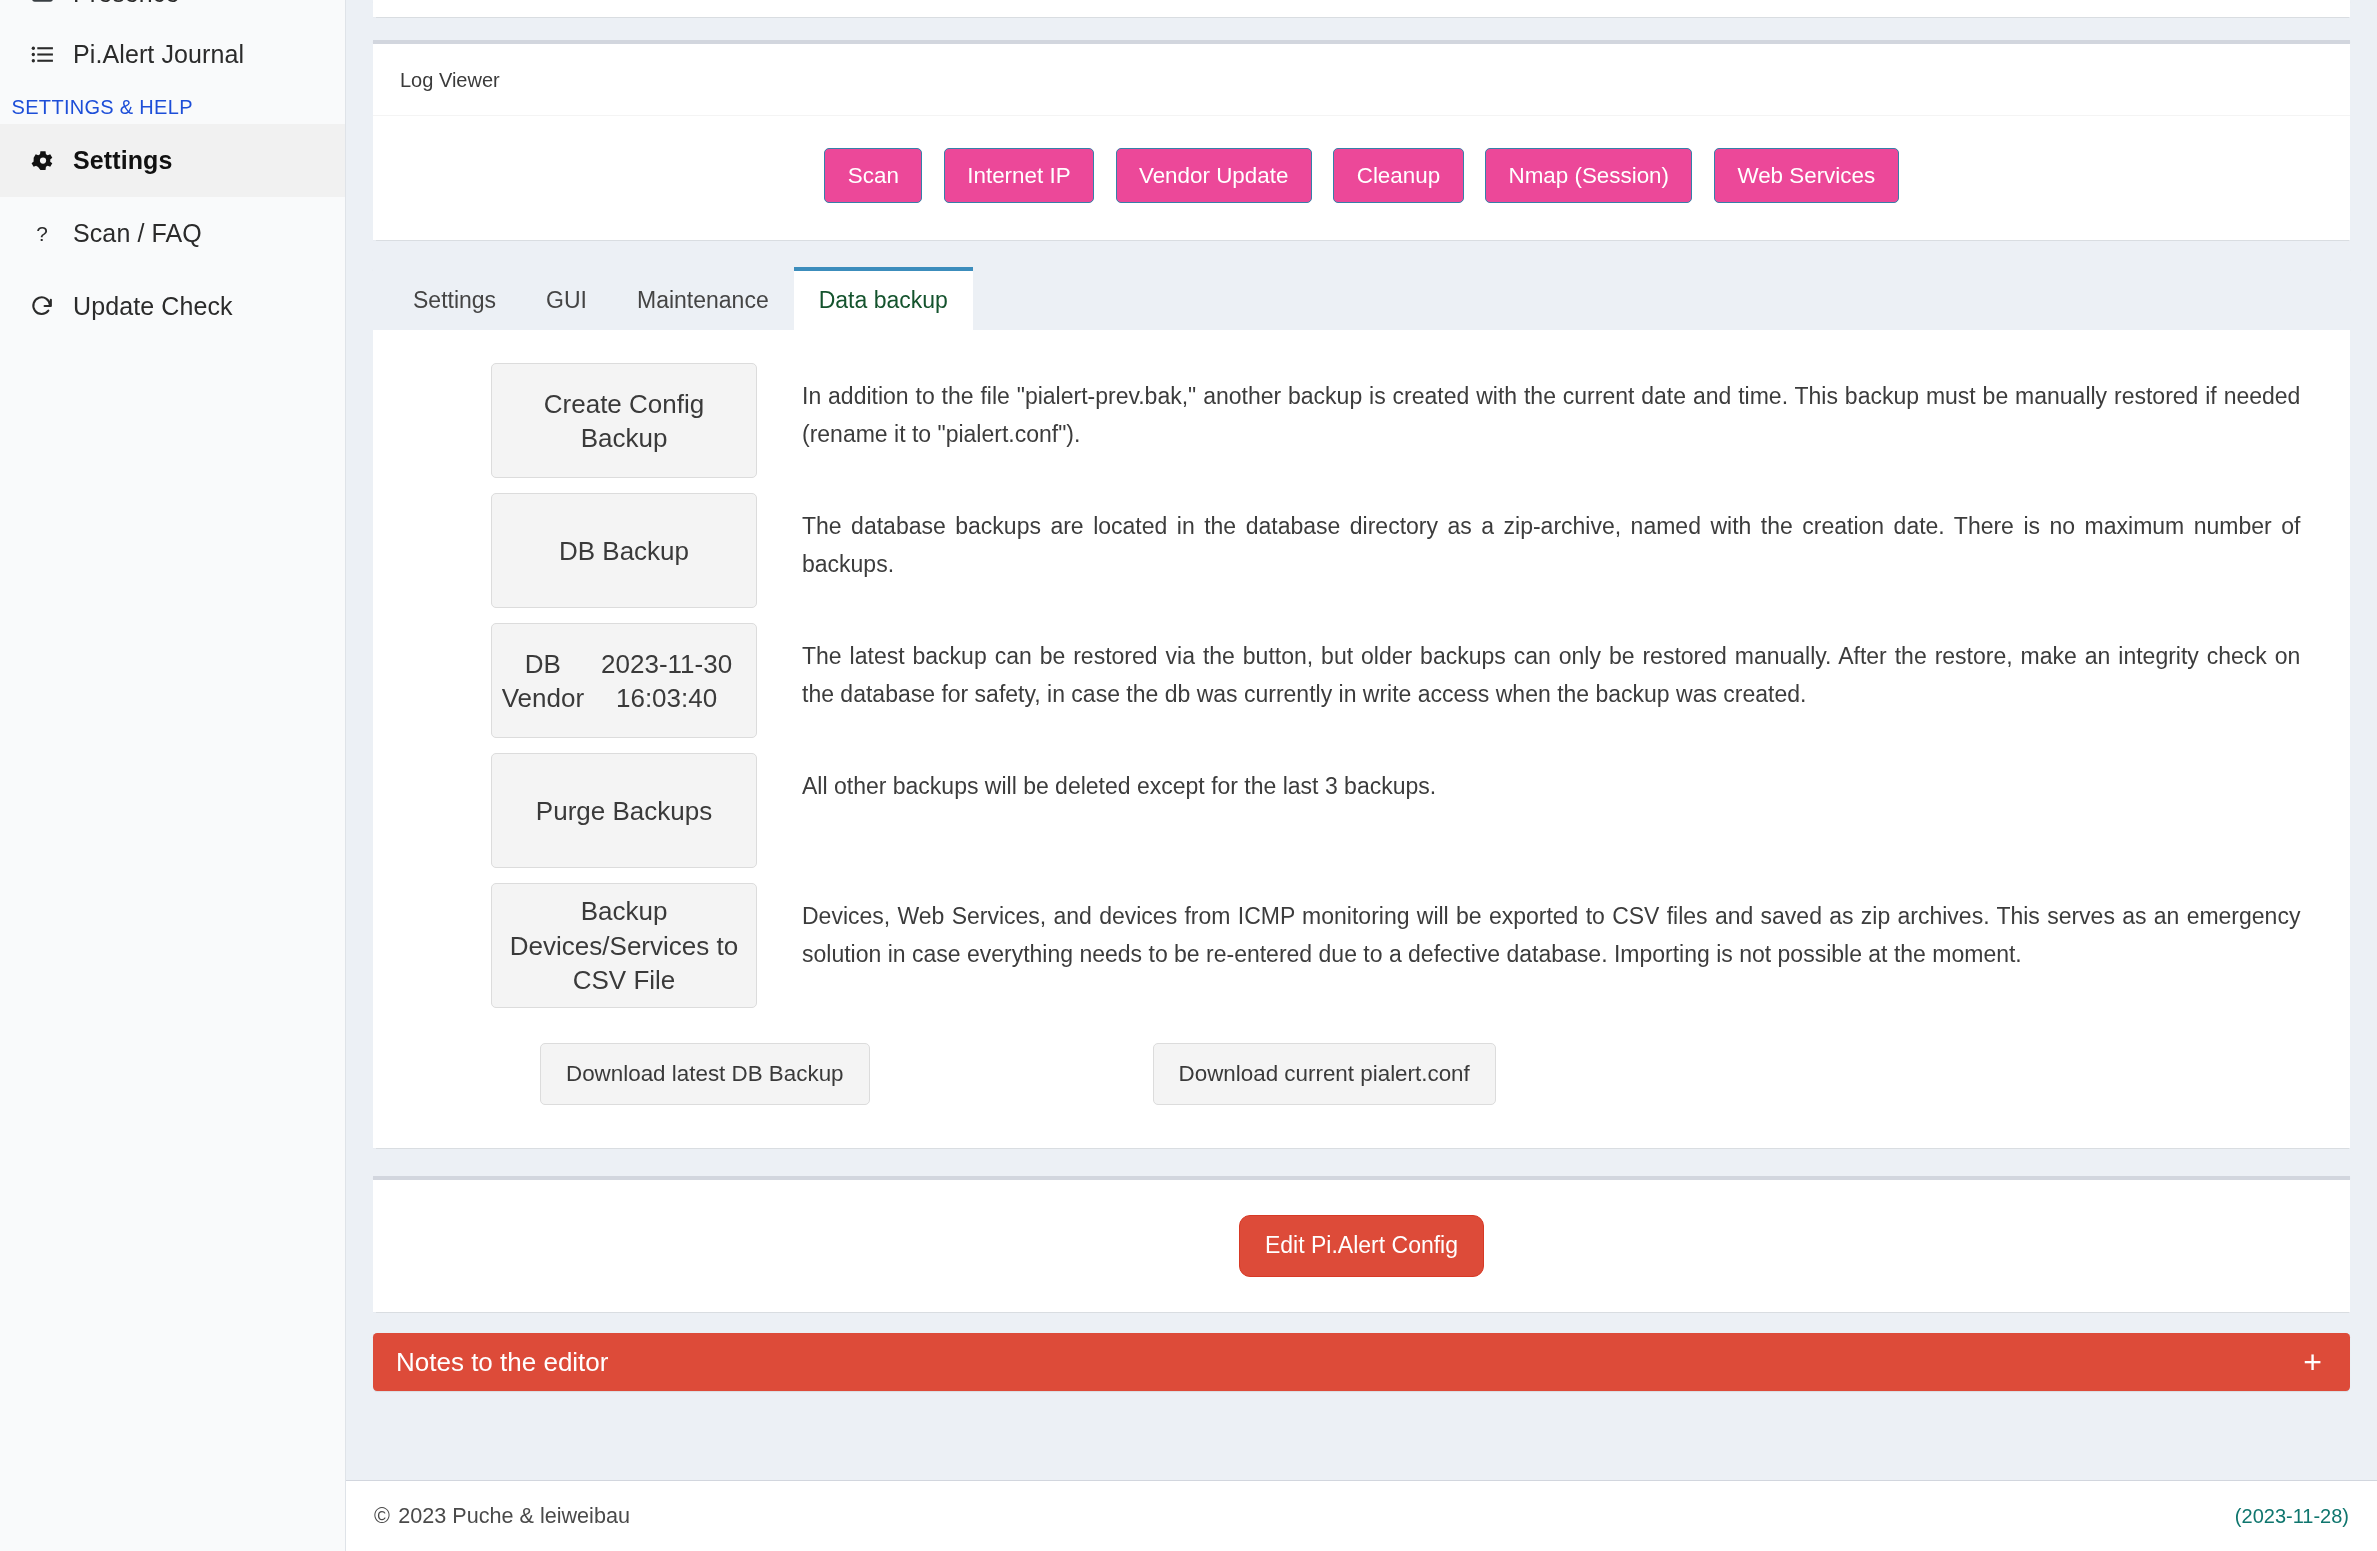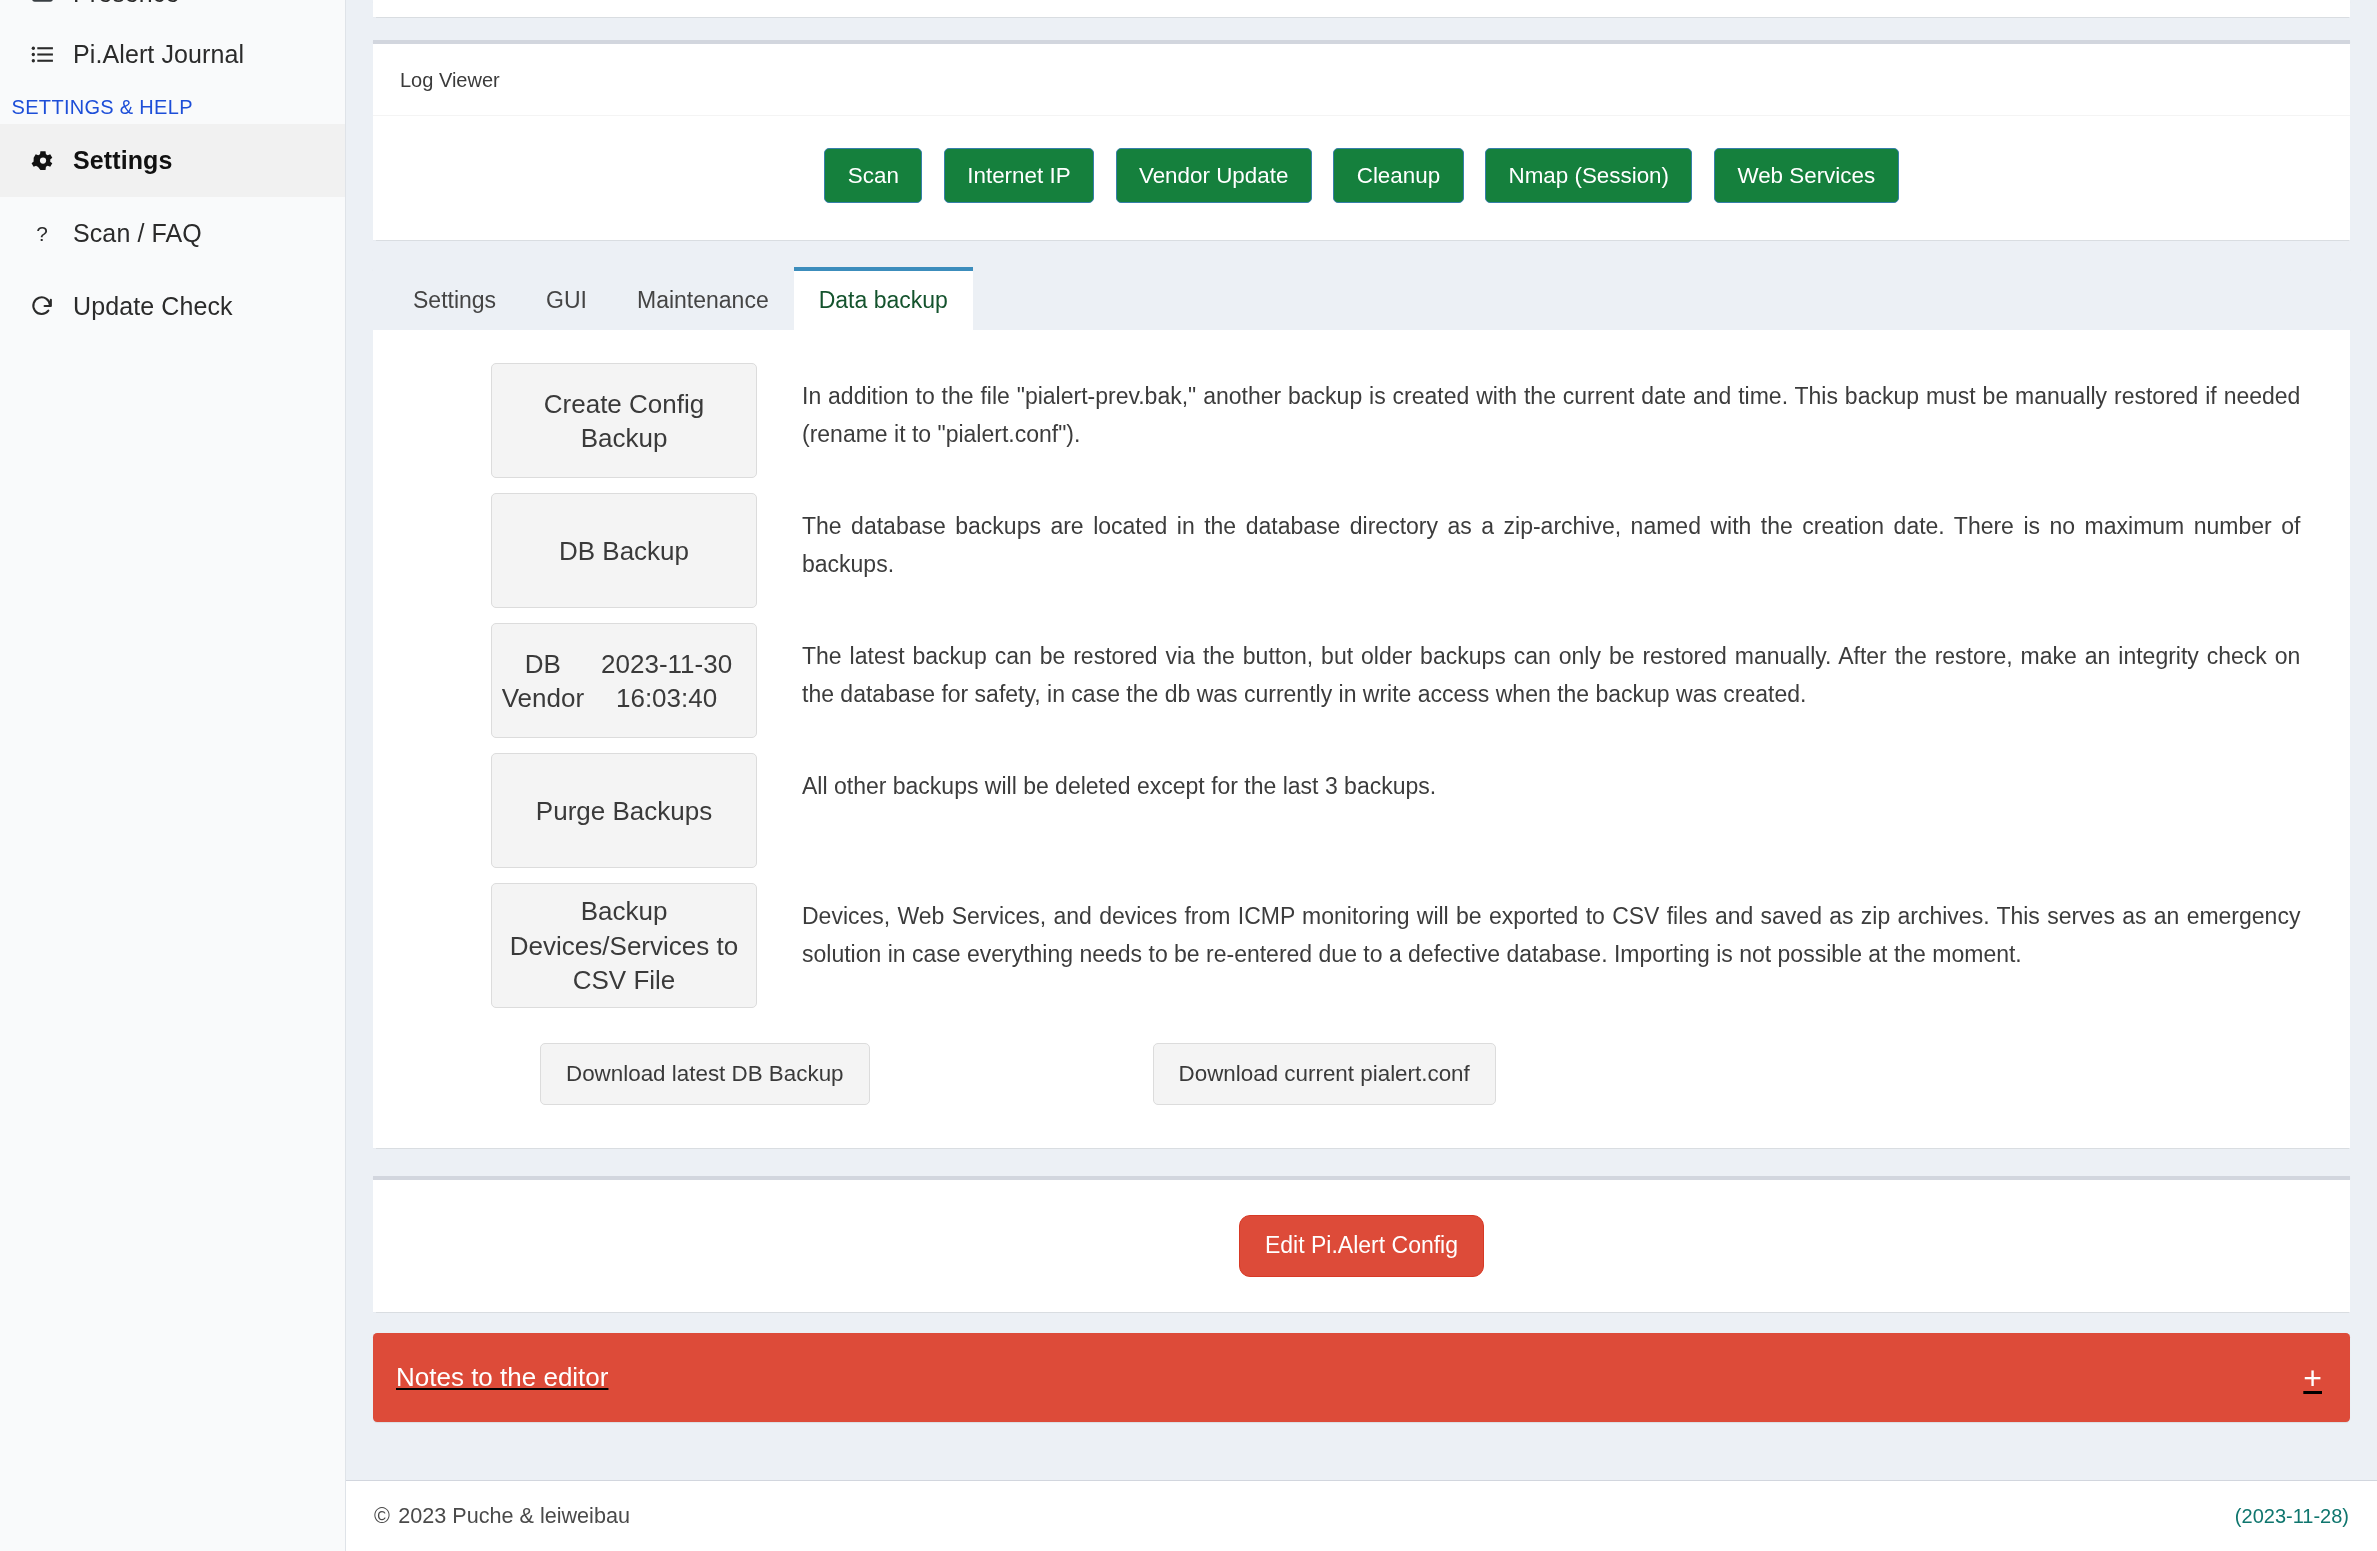--- a/index.html
+++ b/index.html
@@ -128,21 +128,21 @@
 
   
   .logbtn-row {
     display: flex;
     justify-content: center;
     align-items: center;
     gap: 21.6px;
     padding: 32px 0 37px 0;
   }
   .btn-blue {
-    background: #15803d;
+    background: #ec4899;
     border: 0.8px solid #367fa9;
     color: #ffffff;
     border-radius: 5px;
     font-size: 22.4px;
     padding: 14px 22.4px;
     cursor: pointer;
     font-family: "Liberation Sans", sans-serif;
     white-space: nowrap;
     line-height: 1.15;
   }
@@ -269,28 +269,27 @@
     font-family: "Liberation Sans", sans-serif;
     padding: 16.6px 25px;
     cursor: pointer;
     white-space: nowrap;
   }
 
   
   .notes-box {
     background: #dd4b39;
     border-radius: 4.2px;
-    height: 89px;
+    height: 58px;
     display: flex;
     align-items: center;
     justify-content: space-between;
     padding: 0 28px 0 23px;
     box-shadow: 0 0.8px 0.8px rgba(0,0,0,.08);
     margin-bottom: 25px;
-    text-decoration: underline;
   }
   .notes-title {
     color: #ffffff;
     font-size: 26px;
   }
   .notes-plus {
     color: #ffffff;
     font-size: 32px;
     line-height: 1;
     cursor: pointer;

